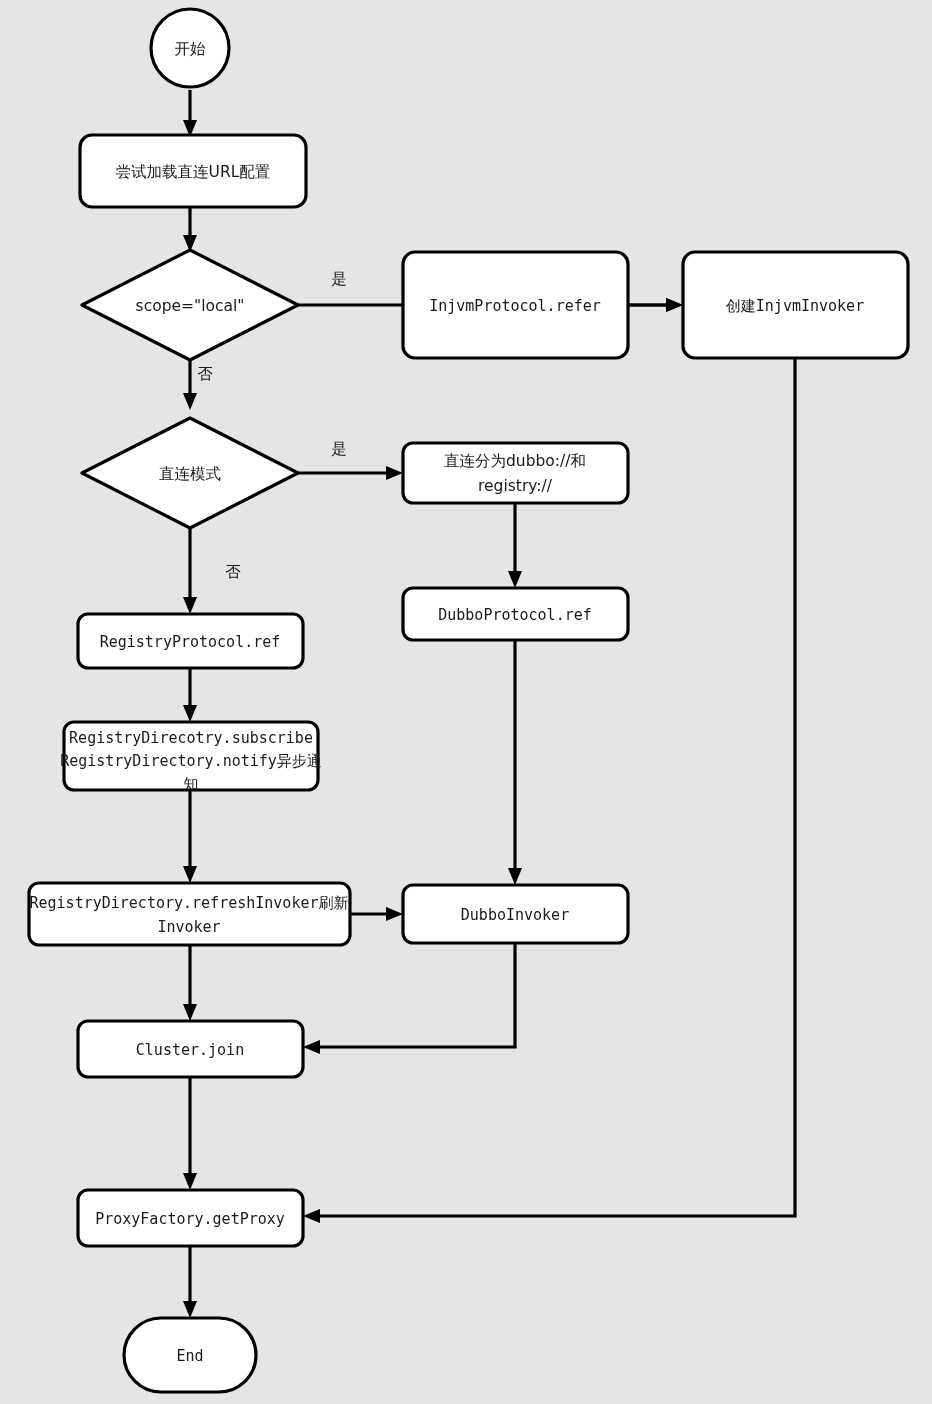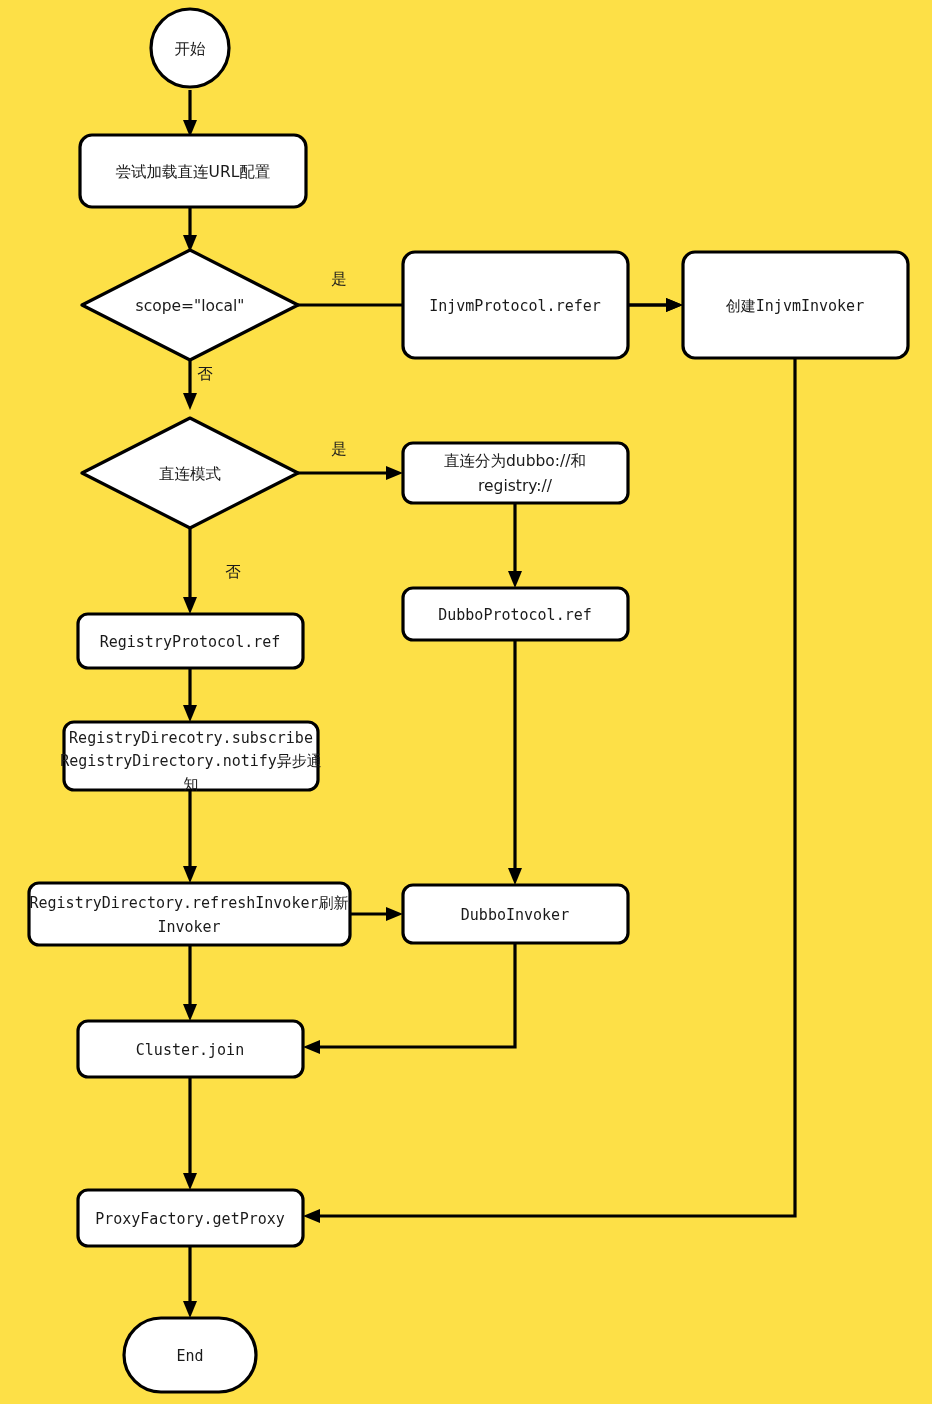--- a/index.html
+++ b/index.html
@@ -4,21 +4,21 @@
 <style>
   html, body {
     margin: 0;
     padding: 0;
     background: #ffffff;
   }
   #canvas {
     position: relative;
     width: 932px;
     height: 1404px;
-    background: #fde047;
+    background: #e5e5e5;
     overflow: hidden;
     font-family: "DejaVu Sans", sans-serif;
   }
   #flow-svg {
     position: absolute;
     left: 0;
     top: 0;
     width: 932px;
     height: 1404px;
   }

